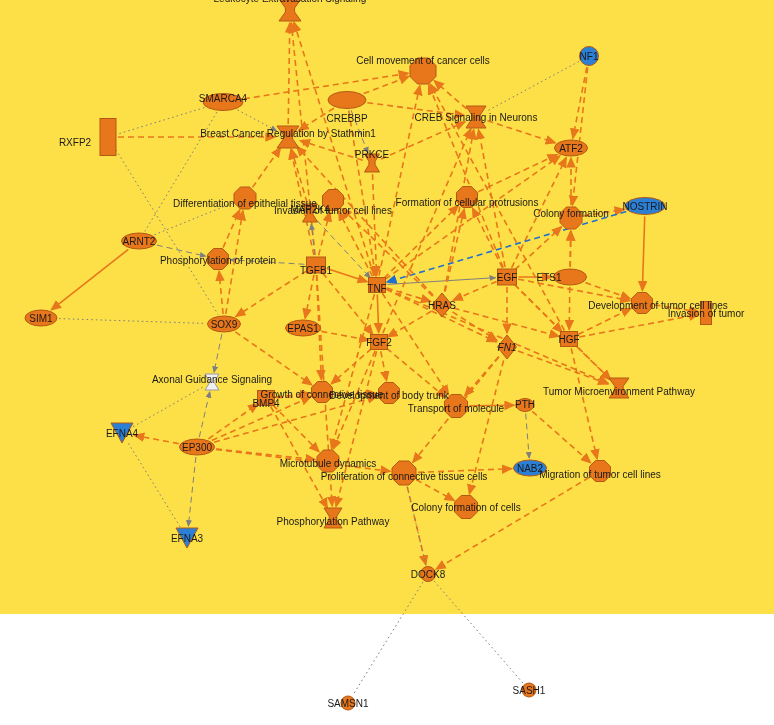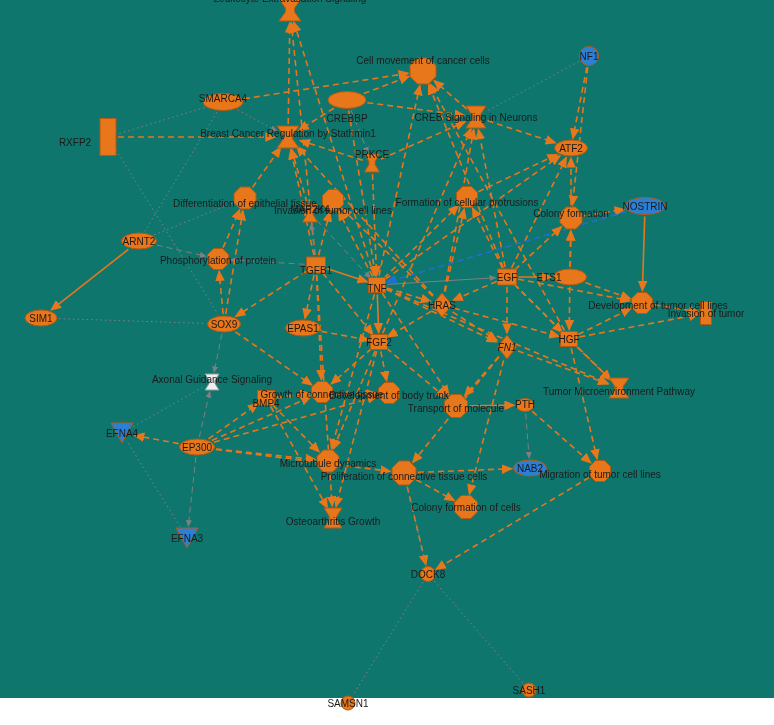--- a/index.html
+++ b/index.html
@@ -1,19 +1,19 @@
 <!DOCTYPE html>
 <html><head>
 <meta charset="utf-8">
 <title>IPA Network</title>
 <style>
   html,body{margin:0;padding:0;background:#ffffff;}
   body{width:774px;height:725px;overflow:hidden;
        font-family:"Liberation Sans","DejaVu Sans",sans-serif;}
-  #canvas{position:relative;width:774px;height:698px;background:#0f766e;}
+  #canvas{position:relative;width:774px;height:614px;background:#fde047;}
   svg#net{position:absolute;left:0;top:0;width:774px;height:725px;}
   .nlabel{
     position:absolute;
     font-family:"Liberation Sans","DejaVu Sans",sans-serif;
     font-size:10px;
     color:#1a1a1a;
     white-space:nowrap;
     transform:translate(-50%,-50%);
     pointer-events:none;
     letter-spacing:0px;
@@ -254,19 +254,19 @@
       <div class="nlabel fn" style="left: 456px; top: 408px;">Transport of molecule</div>
       <div class="nlabel gene" style="left: 525px; top: 404px;">PTH</div>
       <div class="nlabel fn" style="left: 619px; top: 391px;">Tumor Microenvironment Pathway</div>
       <div class="nlabel gene" style="left: 122px; top: 433px;">EFNA4</div>
       <div class="nlabel gene" style="left: 197px; top: 447px;">EP300</div>
       <div class="nlabel fn" style="left: 328px; top: 463px;">Microtubule dynamics</div>
       <div class="nlabel fn" style="left: 404px; top: 476px;">Proliferation of connective tissue cells</div>
       <div class="nlabel gene" style="left: 530px; top: 468px;">NAB2</div>
       <div class="nlabel fn" style="left: 600px; top: 474px;">Migration of tumor cell lines</div>
       <div class="nlabel fn" style="left: 466px; top: 507px;">Colony formation of cells</div>
-      <div class="nlabel fn" style="left: 333px; top: 521px;">Osteoarthritis Growth</div>
+      <div class="nlabel fn" style="left: 333px; top: 521px;">Phosphorylation Pathway</div>
       <div class="nlabel gene" style="left: 187px; top: 538px;">EFNA3</div>
       <div class="nlabel gene" style="left: 428px; top: 574px;">DOCK8</div>
       <div class="nlabel gene" style="left: 529px; top: 690px;">SASH1</div>
       <div class="nlabel gene" style="left: 348px; top: 703px;">SAMSN1</div>
     </div>
 </div>
 
 </body></html>

